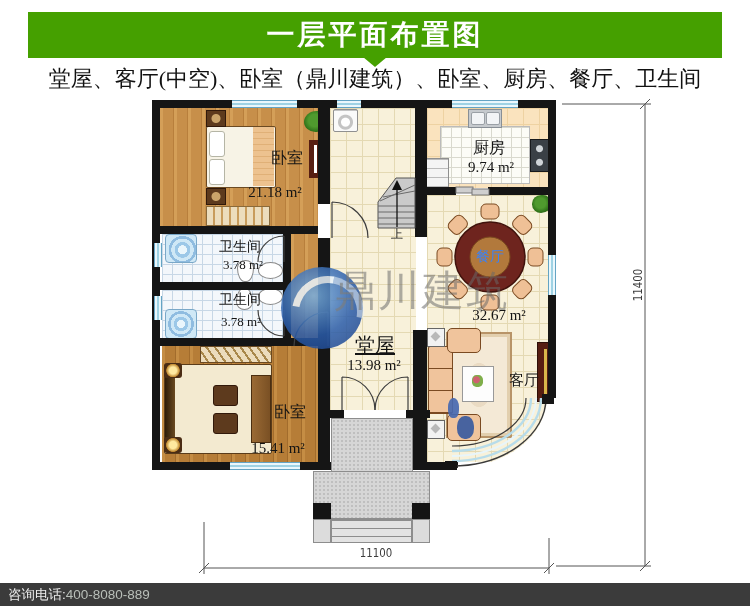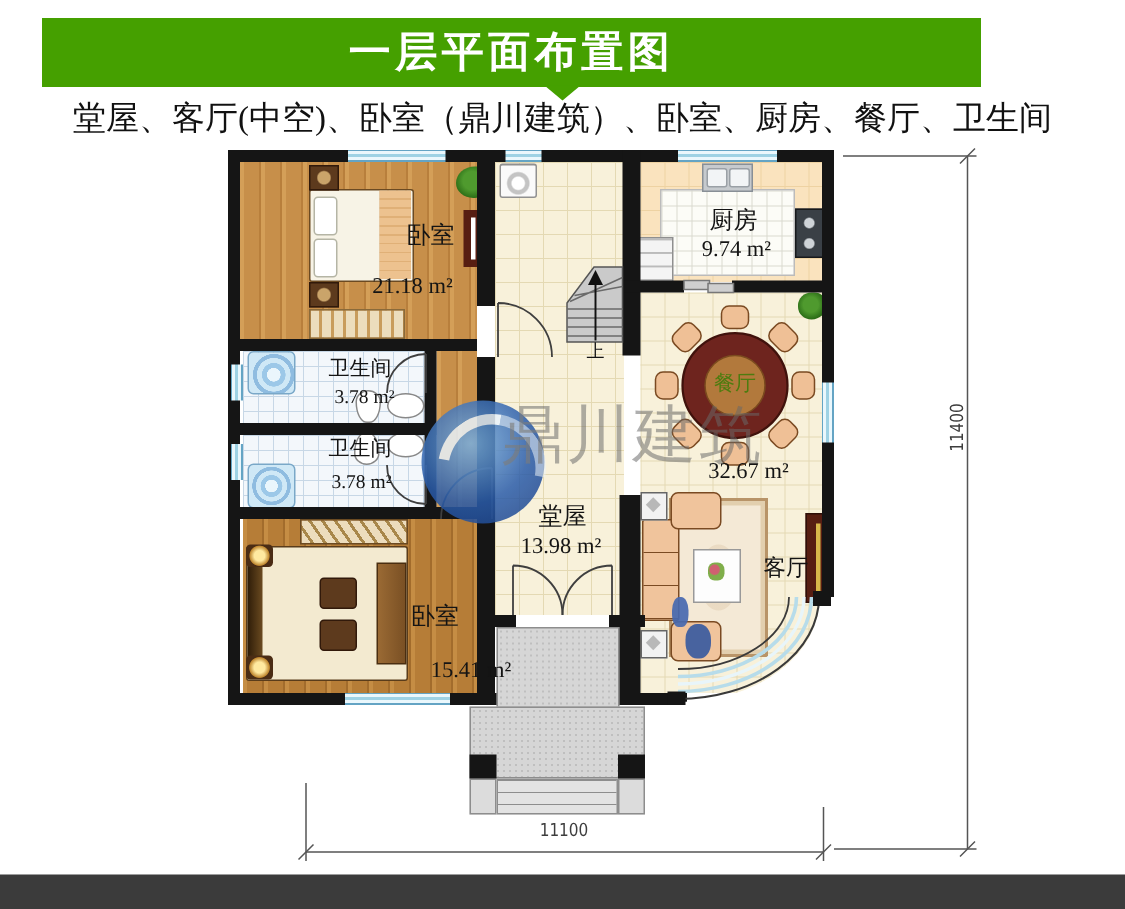--- a/index.html
+++ b/index.html
@@ -12,21 +12,21 @@
   .tile-cream{background-color:#f8f1da;background-image:linear-gradient(#e4d9b3 1px,transparent 1px),linear-gradient(90deg,#e4d9b3 1px,transparent 1px);background-size:16px 16px;}
   .tile-peach{background-color:#fae3be;background-image:linear-gradient(#eed2a2 1px,transparent 1px),linear-gradient(90deg,#eed2a2 1px,transparent 1px);background-size:16px 16px;}
   .tile-white{background-color:#fcfcf7;background-image:linear-gradient(#d9d9ce 1px,transparent 1px),linear-gradient(90deg,#d9d9ce 1px,transparent 1px);background-size:10px 10px;border:1px solid #bbb;}
   .tile-bath{background-color:#f3f7fb;background-image:linear-gradient(#c7d7e6 1px,transparent 1px),linear-gradient(90deg,#c7d7e6 1px,transparent 1px);background-size:10px 10px;}
   .wood1{background:repeating-linear-gradient(90deg,#d49f58 0 3px,#c78f4a 3px 13px,#b87f3c 13px 14px);}
   .wood2{background:repeating-linear-gradient(90deg,#c58d44 0 3px,#b67d37 3px 13px,#a26c2c 13px 14px);}
   .porchbg{background-color:#d6d6d6;background-image:radial-gradient(#bfbfbf 1px,transparent 1px);background-size:4px 4px;border:1px solid #8d8d8d;box-sizing:border-box;}
   .lbl{position:absolute;font-family:"Liberation Serif",serif;color:#141414;white-space:nowrap;
        transform:translate(-50%,-50%);text-align:center;line-height:1;}
   .dimtxt{position:absolute;font-family:"DejaVu Sans",sans-serif;color:#3d3d3d;white-space:nowrap;line-height:1;}
-  #header-bar{position:absolute;left:28px;top:12px;width:626px;height:46px;display:flex;align-items:center;justify-content:center;}
+  #header-bar{position:absolute;left:28px;top:12px;width:694px;height:46px;display:flex;align-items:center;justify-content:center;}
   #header-title{color:#fff;font-size:28px;font-weight:bold;letter-spacing:3px;font-family:"Liberation Sans",sans-serif;}
   #header-tri{position:absolute;left:363px;top:57px;width:0;height:0;border-left:12px solid transparent;border-right:12px solid transparent;border-top:10px solid #45A000;}
   #subtitle{position:absolute;left:0;top:64px;width:750px;height:30px;line-height:30px;text-align:center;
             font-family:"Liberation Serif",serif;font-size:22px;color:#111;}
   #footer-bar{position:absolute;left:0;top:583px;width:750px;height:23px;background:#3b3b3b;color:#ededed;
               display:flex;align-items:center;justify-content:space-between;box-sizing:border-box;
               padding:0 8px;font-size:13.5px;white-space:nowrap;}
   #footer-bar .dim{color:#b9bfb9;}
   .wm-cn{position:absolute;font-family:"Liberation Serif",serif;font-weight:normal;font-size:42px;
          color:rgba(105,105,105,.62);letter-spacing:2px;line-height:1;}
@@ -225,29 +225,30 @@
     <div class="wm-cn" style="left:334px;top:270px;">鼎川建筑</div>
   </div>
 
   <div class="lbl" style="left:287px;top:158px;font-size:16px;">卧室</div>
   <div class="lbl" style="left:275px;top:192px;font-size:15px;">21.18 m²</div>
   <div class="lbl" style="left:240px;top:247px;font-size:14px;">卫生间</div>
   <div class="lbl" style="left:243px;top:264px;font-size:13px;">3.78 m²</div>
   <div class="lbl" style="left:240px;top:300px;font-size:14px;">卫生间</div>
   <div class="lbl" style="left:241px;top:321px;font-size:13px;">3.78 m²</div>
   <div class="lbl" style="left:290px;top:412px;font-size:16px;">卧室</div>
-  <div class="lbl" style="left:278px;top:448px;font-size:15px;margin-left:36px;">15.41 m²</div>
+  <div class="lbl" style="left:278px;top:448px;font-size:15px;">15.41 m²</div>
   <div class="lbl" style="left:489px;top:148px;font-size:16px;">厨房</div>
   <div class="lbl" style="left:491px;top:167px;font-size:15px;">9.74 m²</div>
-  <div class="lbl" style="left:490px;top:257px;font-size:14px;color:#4d7c0f;">餐厅</div>
+  <div class="lbl" style="left:490px;top:257px;font-size:14px;color:#3b82f6;">餐厅</div>
   <div class="lbl" style="left:499px;top:315px;font-size:15px;">32.67 m²</div>
-  <div class="lbl" style="left:375px;top:345px;font-size:16px;">堂屋</div>
+  <div class="lbl" style="left:375px;top:345px;font-size:20px;text-decoration:underline;">堂屋</div>
   <div class="lbl" style="left:374px;top:365px;font-size:15px;">13.98 m²</div>
   <div class="lbl" style="left:524px;top:380px;font-size:15px;">客厅</div>
   <div class="lbl" style="left:397px;top:234px;font-size:12px;">上</div>
 
   <div class="dimtxt" style="left:376px;top:553px;font-size:12px;transform:translate(-50%,-50%) scaleX(.85);">11100</div>
   <div class="dimtxt" style="left:638px;top:285px;font-size:12px;transform:translate(-50%,-50%) rotate(-90deg) scaleX(.85);">11400</div>
 
   <div id="footer-bar">
+    <span><span>咨询电话:</span><span class="dim">400-8080-889</span></span>
   </div>
 
 </div>
 
 </body></html>

